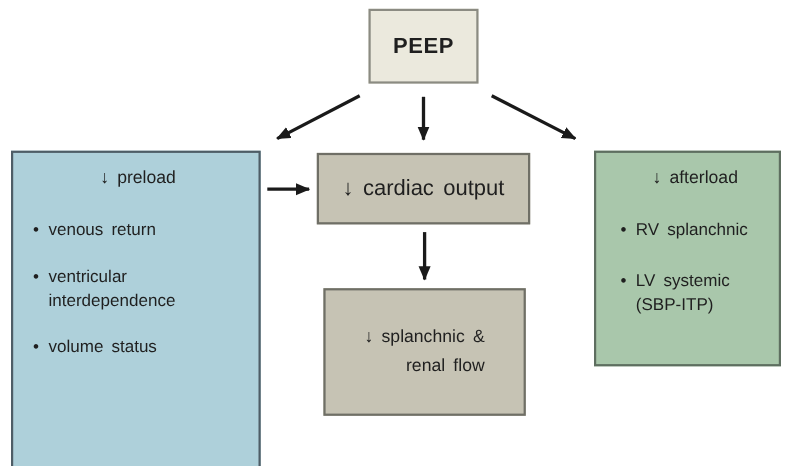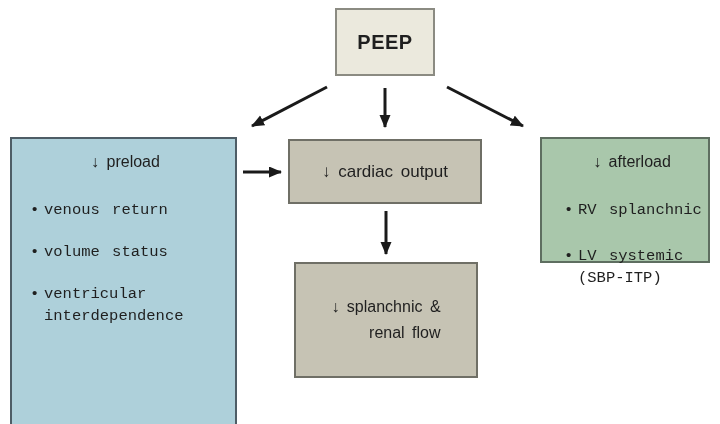--- a/index.html
+++ b/index.html
@@ -36,43 +36,42 @@
   }
 
   .box-title { text-align: center; font-size: 16px; margin-bottom: 28px; }
 
   .bullet {
     position: relative;
     padding-left: 16px;
     margin-bottom: 20px;
     line-height: 22px;
     white-space: pre-line;
-    font-family: Liberation Mono, monospace;
   }
   .bullet::before { content: "\2022"; position: absolute; left: 2px; }
 
   .cardiac {
     left: 288px; top: 139px; width: 194px; height: 65px;
     background: var(--cardiac_box_bg, #c6c3b4);
     border: 2px solid var(--cardiac_box_border, #6f6f66);
     display: flex; align-items: center; justify-content: center;
-    font-size: 17px;
+    font-size: 20px;
   }
 
   .splanchnic {
     left: 294px; top: 262px; width: 184px; height: 116px;
     background: var(--splanchnic_box_bg, #c6c3b4);
     border: 2px solid var(--splanchnic_box_border, #6f6f66);
     display: flex; align-items: center; justify-content: center;
     text-align: right; font-size: 16px; line-height: 26px;
     white-space: pre-line;
   }
 
   .afterload {
-    left: 540px; top: 137px; width: 170px; height: 126px;
+    left: 540px; top: 137px; width: 170px; height: 196px;
     background: var(--afterload_box_bg, #a9c7ab);
     border: 2px solid var(--afterload_box_border, #5e6e60);
     padding: 14px 6px 0 20px;
     font-size: 15.5px;
   }
   .afterload .bullet { margin-bottom: 24px; }
 </style>
 </head>
 <body>
 
@@ -91,23 +90,23 @@
     <line class="arrow-line" x1="386" y1="211" x2="386" y2="254" marker-end="url(#ah)"></line>
   </svg>
 
   <div class="box peep">
     <span>PEEP</span>
   </div>
 
   <div class="box preload">
     <div class="box-title">↓ preload</div>
     <div class="bullet">venous return</div>
-    <div class="bullet">volume status</div>
     <div class="bullet">ventricular
 interdependence</div>
+    <div class="bullet">volume status</div>
   </div>
 
   <div class="box cardiac">
     <span>↓ cardiac output</span>
   </div>
 
   <div class="box splanchnic">
     <span>↓ splanchnic &amp;
 renal flow</span>
   </div>

